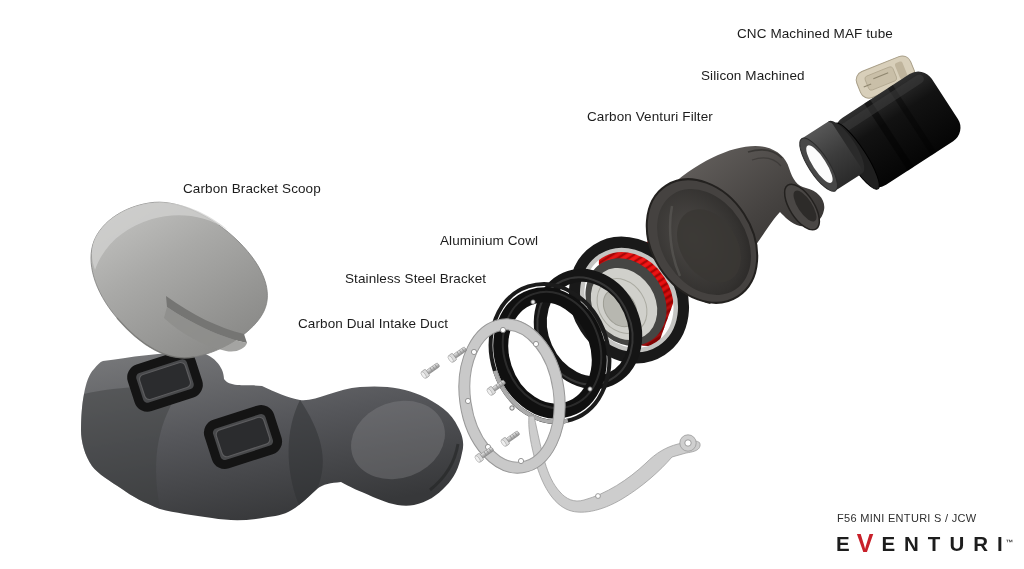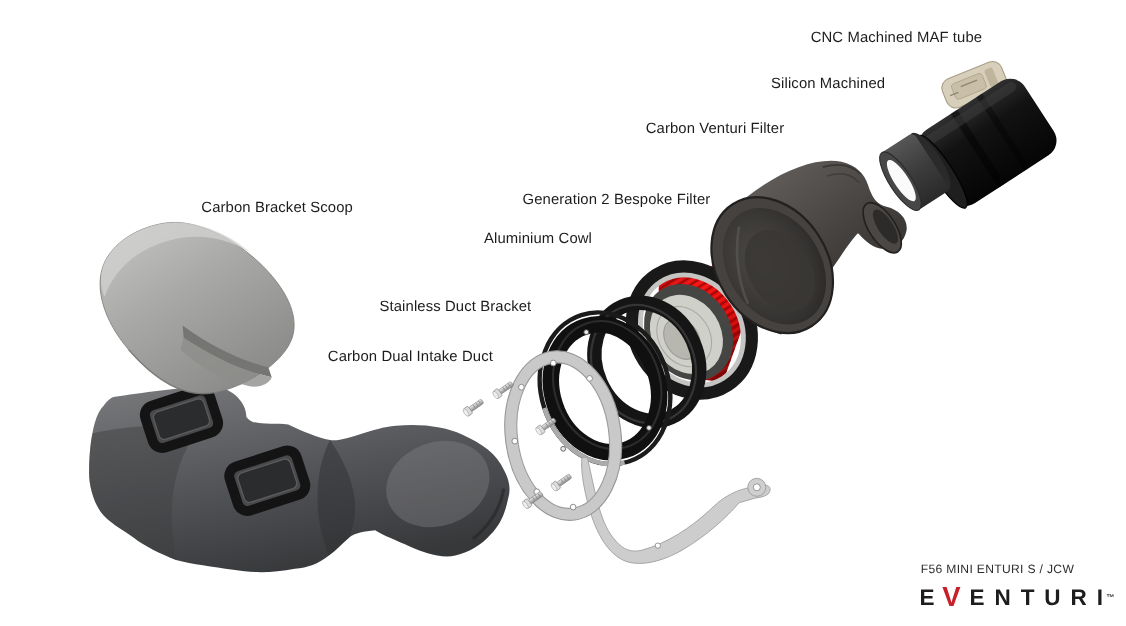--- a/index.html
+++ b/index.html
@@ -252,21 +252,20 @@
                C204,209 172,199 149,203 Z" fill="#d2d2d0" opacity="0.75"></path>
       <path d="M166,296 C192,315 219,328 244,334 L247,343 C219,337 191,323 167,307 Z" fill="#757573"></path>
       <path d="M167,307 C191,323 219,337 247,343 C245,349 236,353 226,351 C203,346 180,333 164,318 Z" fill="#8d8d8b" opacity="0.8"></path>
       <path d="M117,318 C141,346 168,362 194,357" fill="none" stroke="#6f6f6d" stroke-width="1.5" opacity="0.6"></path>
     </g>
   </svg>
 
   <div class="part-label" style="left:737px;top:27px">CNC Machined MAF tube</div>
   <div class="part-label" style="left:701px;top:69px">Silicon Machined</div>
   <div class="part-label" style="left:587px;top:110px">Carbon Venturi Filter</div>
-  <div class="part-label" style="left:475px;top:174px">Generation 2 Bespoke Filter</div>
-  <div class="part-label" style="left:440px;top:210px">Aluminium Cowl</div>
-  <div class="part-label" style="left:345px;top:272px">Stainless Duct Bracket</div>
+  <div class="part-label" style="left:440px;top:234px">Aluminium Cowl</div>
+  <div class="part-label" style="left:345px;top:272px">Stainless Steel Bracket</div>
   <div class="part-label" style="left:298px;top:317px">Carbon Dual Intake Duct</div>
   <div class="part-label" style="left:183px;top:182px">Carbon Bracket Scoop</div>
 
   <div class="model-line">F56 MINI ENTURI S / JCW</div>
   <div class="brand-logo"><span>E</span><span class="brand-v">V</span><span>ENTURI</span><span class="brand-tm">™</span></div>
 </div>
 
 </body></html>

